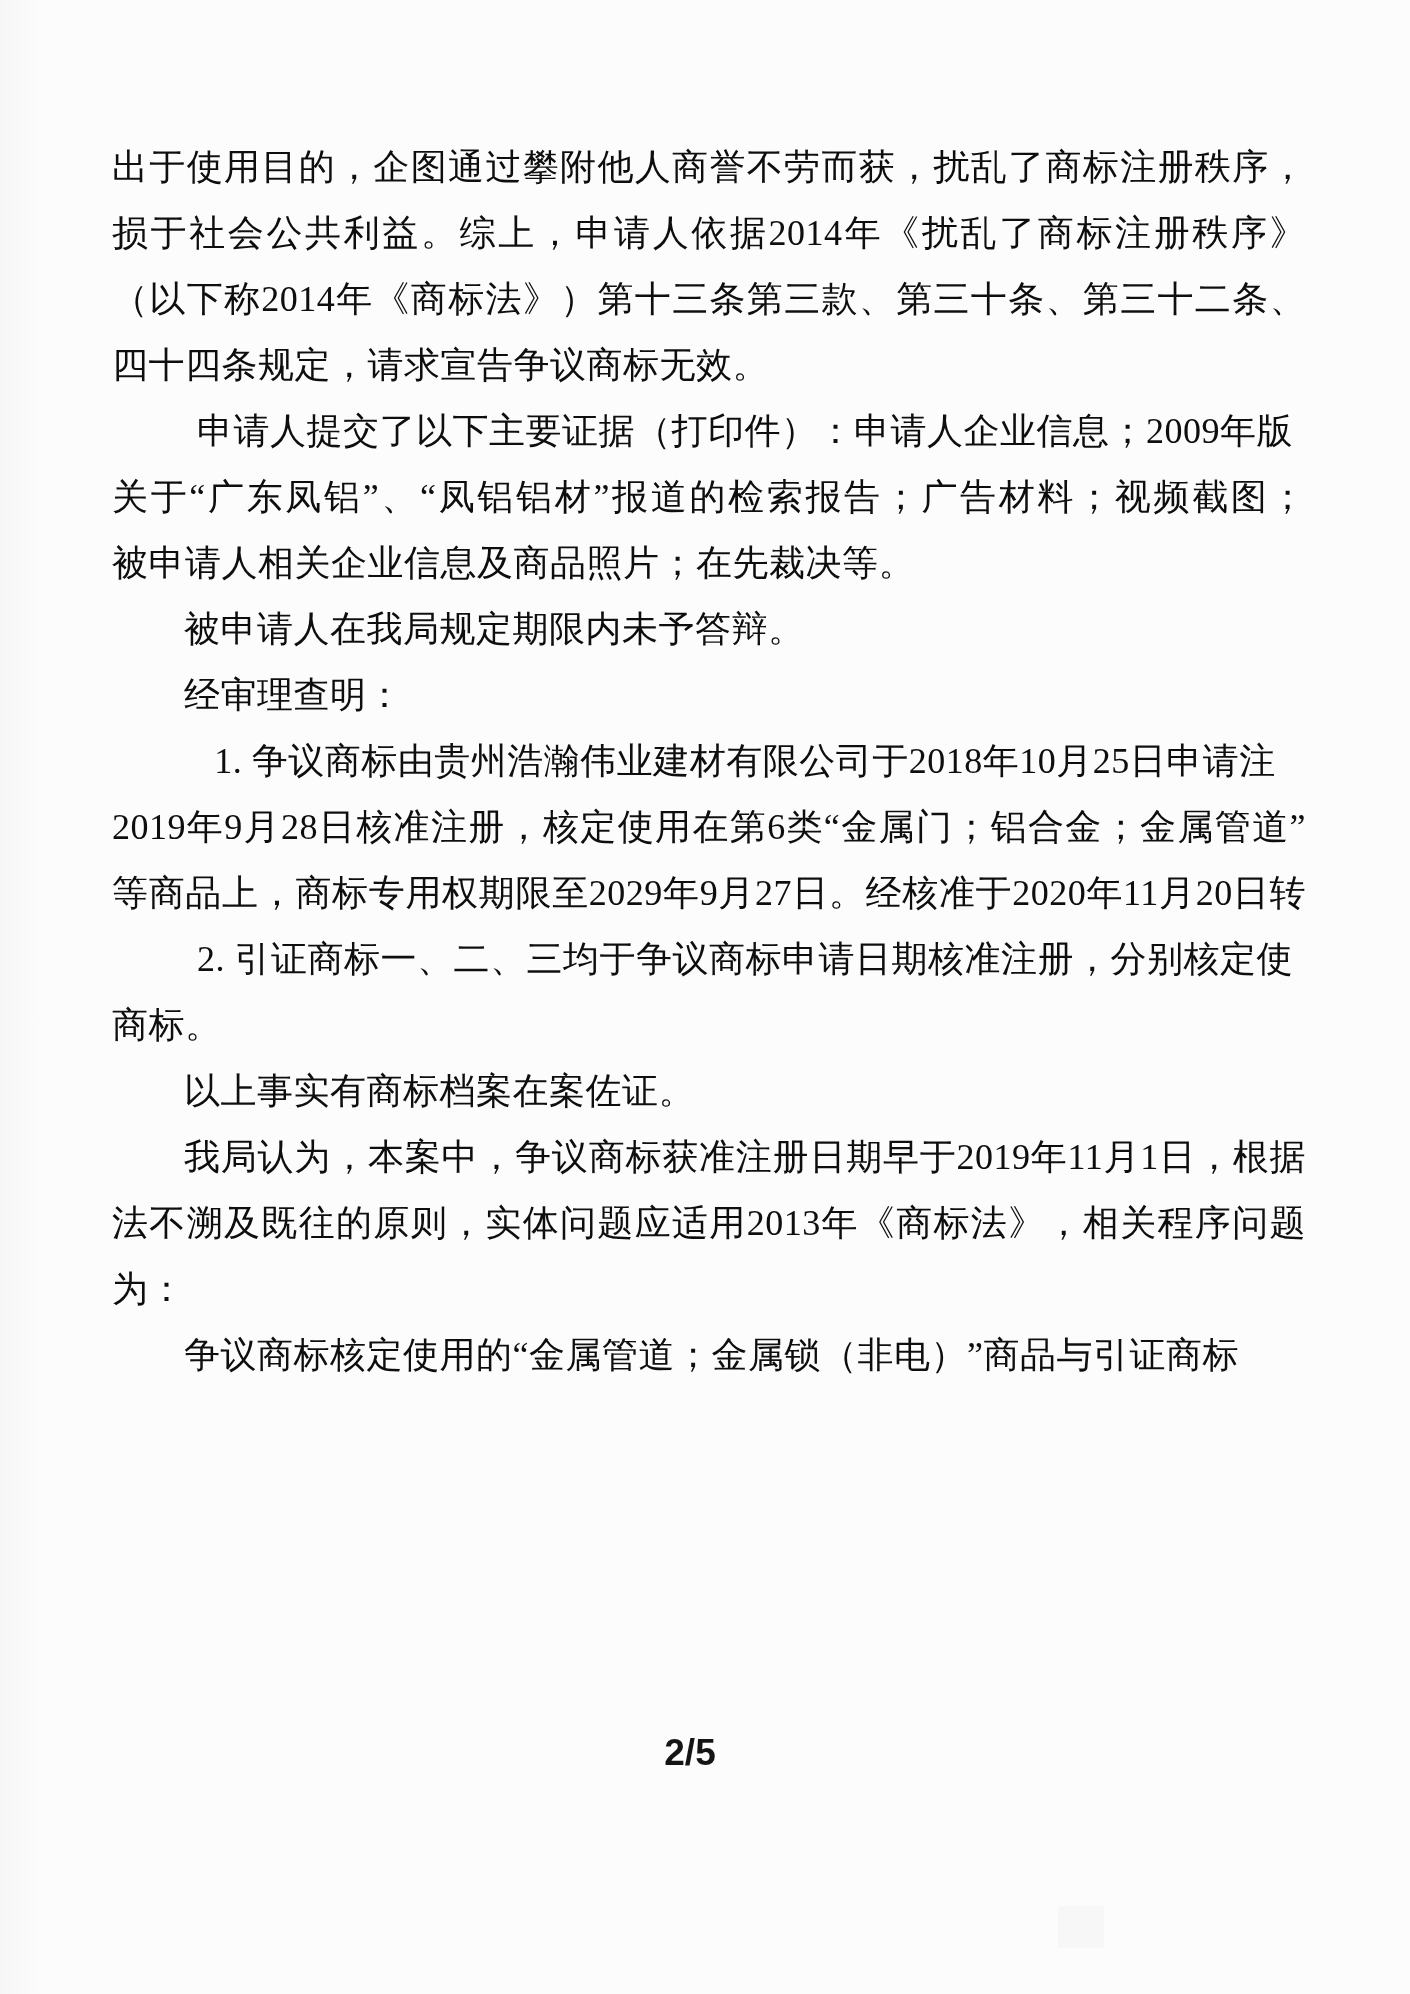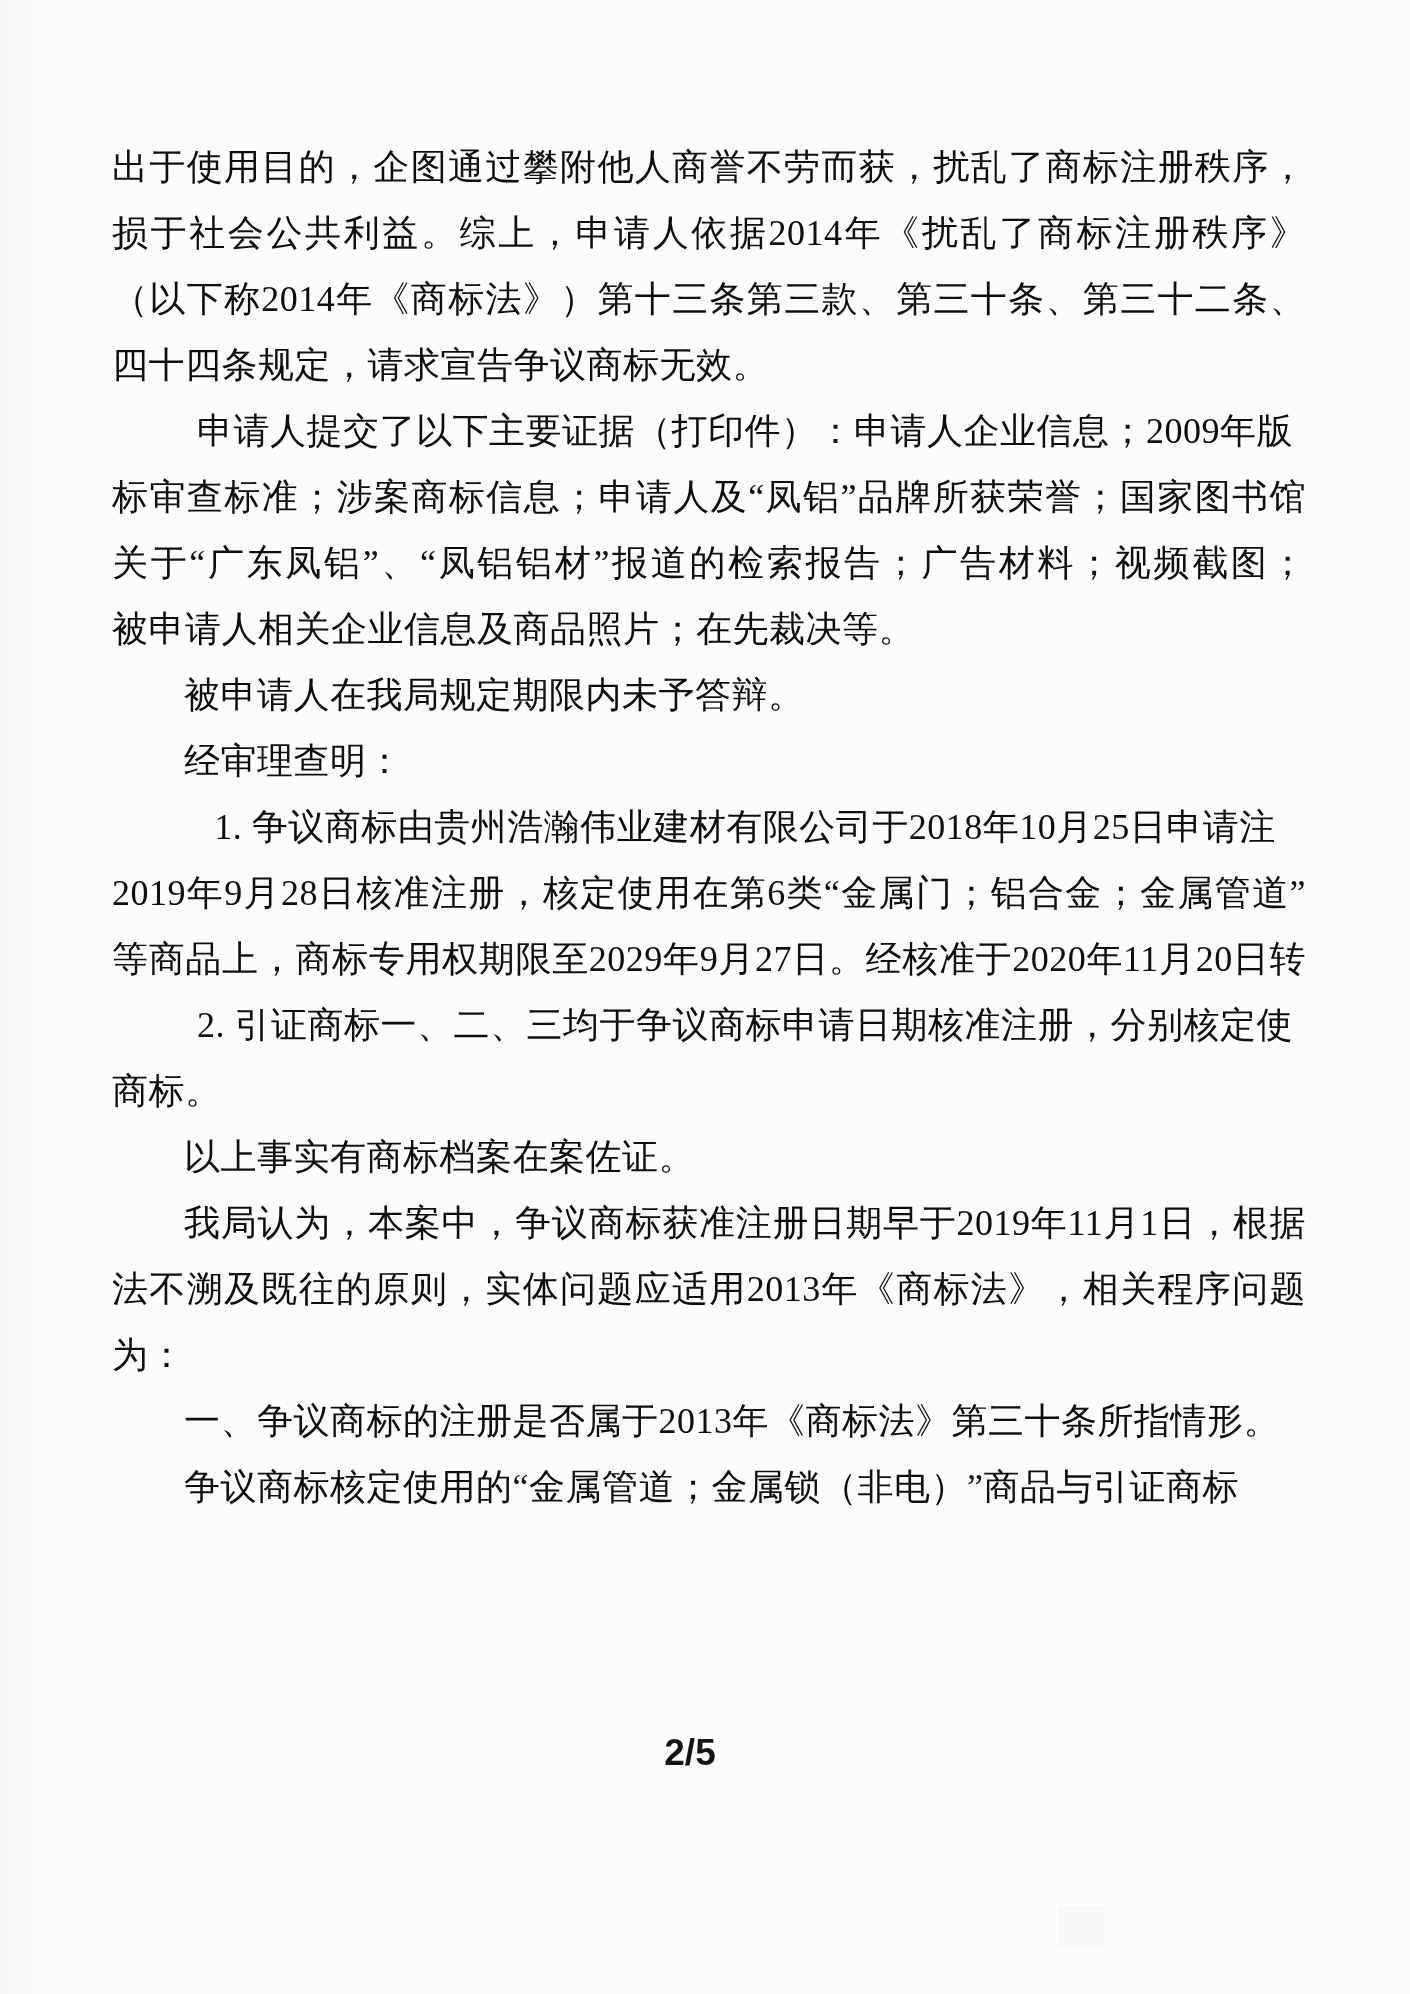--- a/index.html
+++ b/index.html
@@ -82,32 +82,30 @@
 <body>
 
 <div class="page">
   <div class="scan-edge"></div>
   <main class="text-block" id="lines-root">
       <p class="line justify">出于使用目的，企图通过攀附他人商誉不劳而获，扰乱了商标注册秩序，有</p>
       <p class="line justify">损于社会公共利益。综上，申请人依据2014年《扰乱了商标注册秩序》</p>
       <p class="line justify">（以下称2014年《商标法》）第十三条第三款、第三十条、第三十二条、第</p>
       <p class="line plain">四十四条规定，请求宣告争议商标无效。</p>
       <p class="line indent justify">申请人提交了以下主要证据（打印件）：申请人企业信息；2009年版商</p>
-      <p class="line justify">标审查标准；涉案商标信息；申请人及“凤铝”品牌所获荣誉；国家图书馆</p>
       <p class="line justify">关于“广东凤铝”、“凤铝铝材”报道的检索报告；广告材料；视频截图；</p>
       <p class="line plain">被申请人相关企业信息及商品照片；在先裁决等。</p>
       <p class="line indent plain">被申请人在我局规定期限内未予答辩。</p>
       <p class="line indent plain">经审理查明：</p>
       <p class="line indent justify">1. 争议商标由贵州浩瀚伟业建材有限公司于2018年10月25日申请注册，</p>
       <p class="line justify">2019年9月28日核准注册，核定使用在第6类“金属门；铝合金；金属管道”</p>
       <p class="line justify">等商品上，商标专用权期限至2029年9月27日。经核准于2020年11月20日转</p>
       <p class="line indent justify">2. 引证商标一、二、三均于争议商标申请日期核准注册，分别核定使用</p>
       <p class="line plain">商标。</p>
       <p class="line indent plain">以上事实有商标档案在案佐证。</p>
       <p class="line indent justify">我局认为，本案中，争议商标获准注册日期早于2019年11月1日，根据</p>
       <p class="line justify">法不溯及既往的原则，实体问题应适用2013年《商标法》，相关程序问题仍</p>
       <p class="line plain">为：</p>
-      <p class="line indent plain">一、争议商标的注册是否属于2013年《商标法》第三十条所指情形。</p>
       <p class="line indent plain">争议商标核定使用的“金属管道；金属锁（非电）”商品与引证商标</p>
     </main>
   <div class="footer">2/5</div>
   <div class="scan-square"></div>
 </div>
 
 </body></html>

